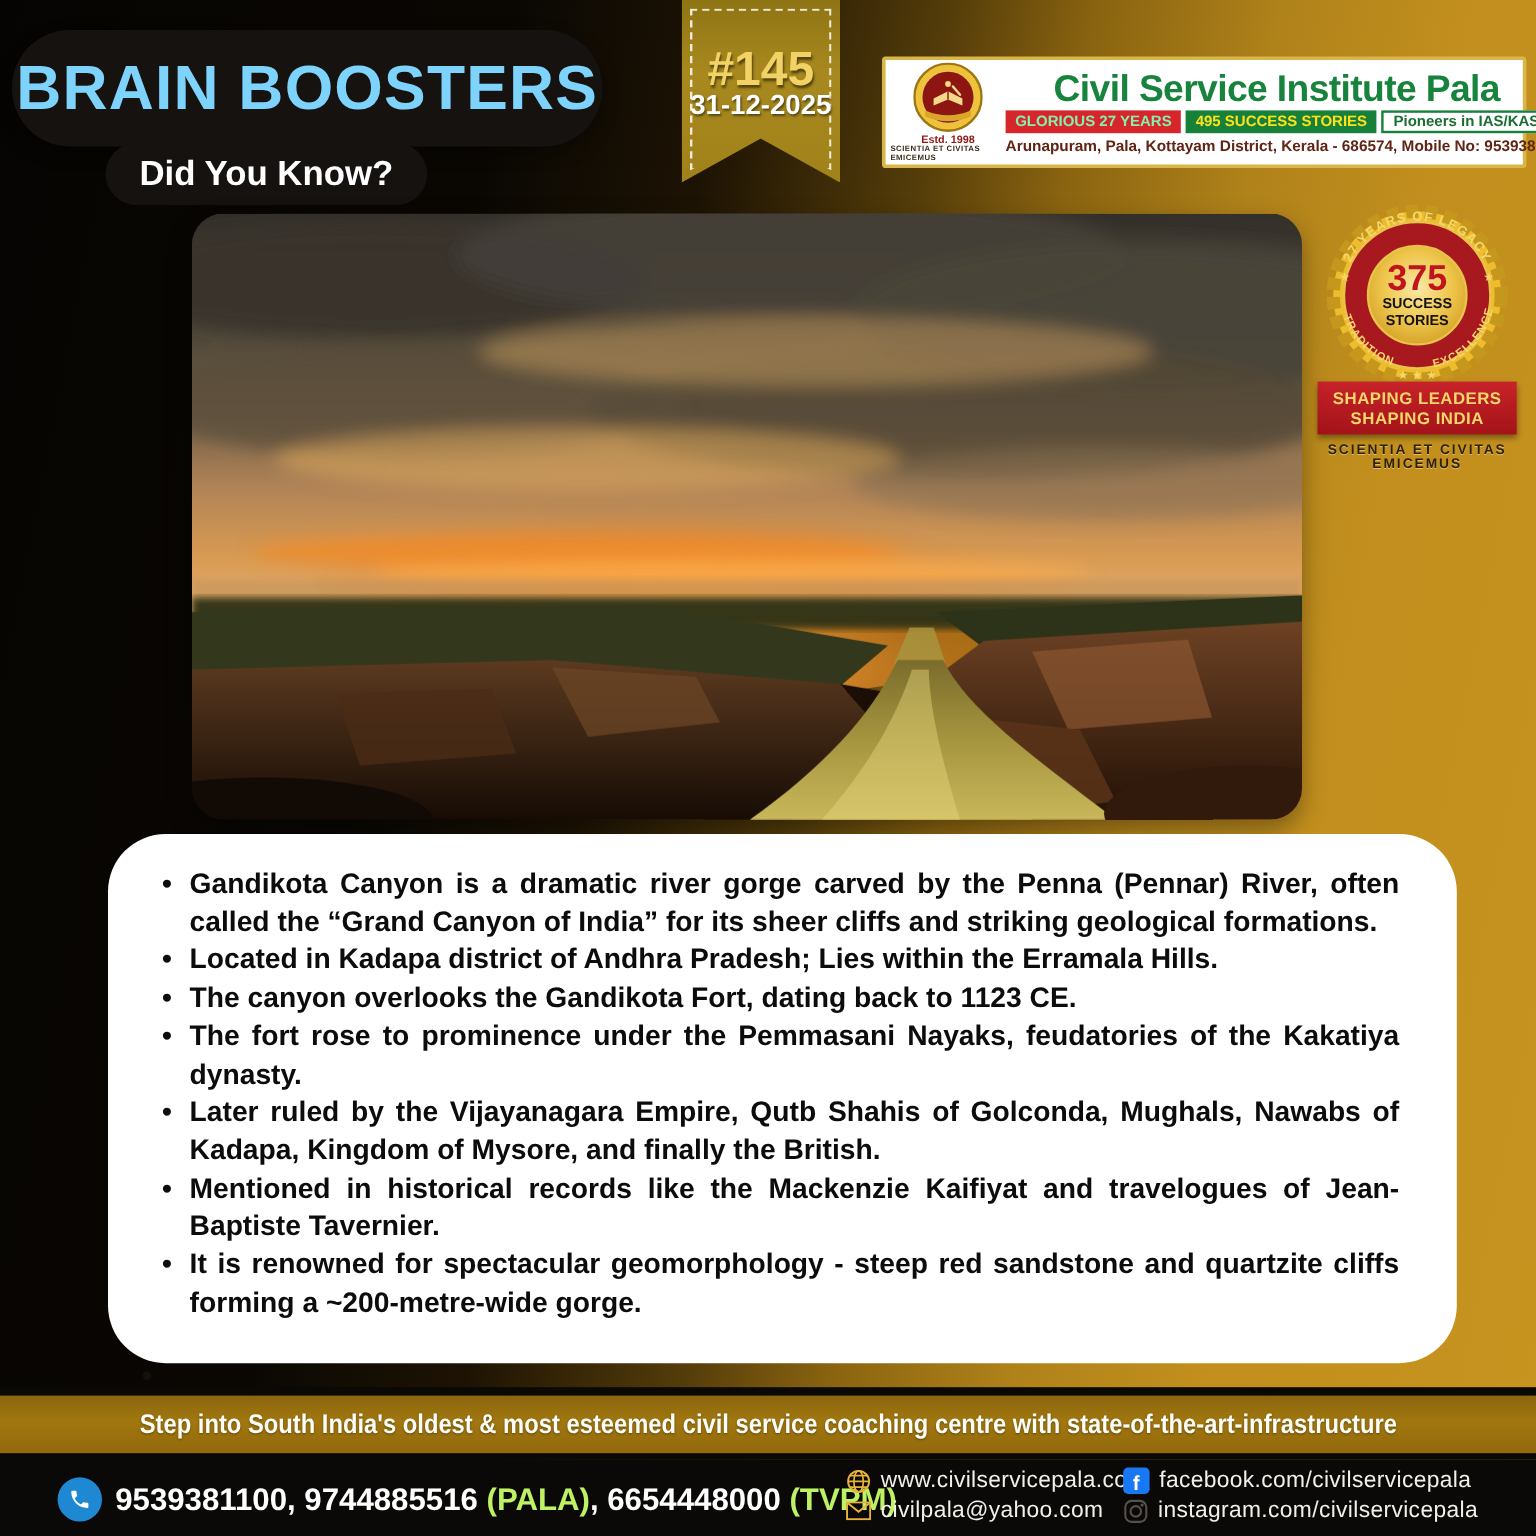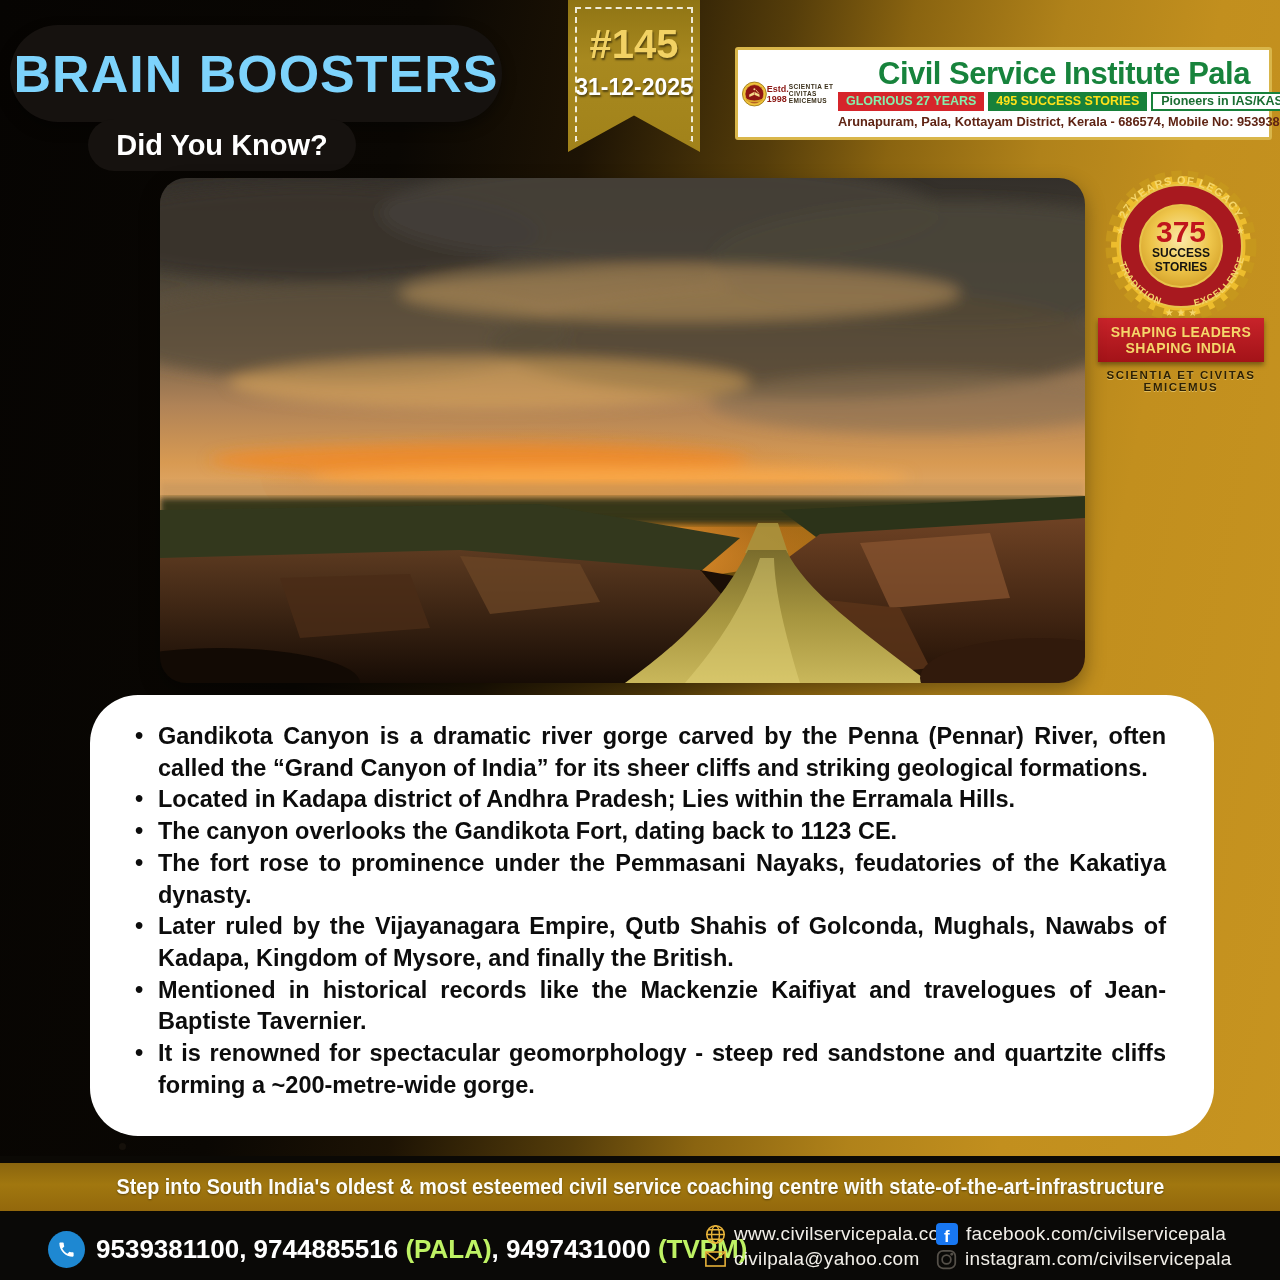--- a/index.html
+++ b/index.html
@@ -18,28 +18,28 @@
     background:#16120f; border-radius:26px; display:flex; align-items:center; justify-content:center; }
   .dyk-banner span { color:#fff; font-size:29px; font-weight:bold; }
   
   .ribbon { position:absolute; left:568px; top:0; width:132px; height:152px;
     background:linear-gradient(180deg,#8f7414,#a8891f 40%,#a1821a);
     clip-path:polygon(0 0,100% 0,100% 100%,50% 76%,0 100%);
     filter:drop-shadow(0 5px 6px rgba(0,0,0,.45)); }
   .ribbon::before { content:""; position:absolute; left:7px; top:7px; right:7px; bottom:10px;
     border:2px dashed rgba(255,255,250,.85);
     clip-path:polygon(0 0,100% 0,100% 100%,50% 76%,0 100%); }
-  .ribbon .num { position:absolute; top:22px; width:100%; text-align:center;
+  .ribbon .num { position:absolute; top:36px; width:100%; text-align:center;
     color:#f2d264; font-size:40px; font-weight:bold; text-shadow:1px 2px 2px rgba(0,0,0,.5); }
   .ribbon .date { position:absolute; top:74px; width:100%; text-align:center;
     color:#fff; font-size:23px; font-weight:bold; text-shadow:1px 2px 2px rgba(0,0,0,.5); }
   
   .inst { position:absolute; left:735px; top:47px; width:537px; height:93px;
     background:#fff; border:3px solid #d9b64a; border-radius:3px; display:flex; align-items:center; padding:2px 4px; }
-  .inst .logo { width:96px; flex:0 0 96px; display:flex; flex-direction:row; align-items:center; }
+  .inst .logo { width:96px; flex:0 0 96px; display:flex; flex-direction:column; align-items:center; }
   .inst .estd { font-size:9px; font-weight:bold; color:#8c1713; margin-top:1px; }
   .inst .motto { font-size:6.5px; font-weight:bold; color:#3a2f1a; letter-spacing:.4px; }
   .inst .mid { flex:1; display:flex; flex-direction:column; align-items:flex-start; }
   .inst .name { color:#17833c; font-size:31px; font-weight:bold; letter-spacing:-.5px; line-height:1;margin-left:40px; }
   .badges { display:flex; gap:4px; margin-top:3px; }
   .badge { font-size:12.5px; font-weight:bold; padding:3px 8px; line-height:1.1; white-space:nowrap; }
   .badge.red { background:#d6252b; color:#86efac; }
   .badge.green { background:#17813a; color:#ffe11a; }
   .badge.outline { background:#fff; border:2px solid #17813a; color:#1b6e33; padding:1px 8px; }
   .inst .addr { font-size:12.8px; font-weight:bold; color:#5f2414; margin-top:3px; white-space:nowrap; }
@@ -255,21 +255,21 @@
     </div>
   </div>
 
   <div class="footer">
     <div class="f-phones">
       <div class="phone-ic">
         <svg width="19" height="19" viewBox="0 0 24 24">
             <path d="M6.6 10.8c1.5 2.9 3.7 5.1 6.6 6.6l2.2-2.2c.3-.3.7-.4 1-.2 1.1.4 2.3.6 3.6.6.6 0 1 .4 1 1V20c0 .6-.4 1-1 1C10.6 21 3 13.4 3 4c0-.6.4-1 1-1h3.5c.6 0 1 .4 1 1 0 1.2.2 2.4.6 3.6.1.3 0 .7-.2 1l-2.3 2.2z" fill="#fff"></path>
           </svg>
       </div>
-      <div class="txt"><span>9539381100, 9744885516 </span><span class="gold">(PALA)</span><span>, 9497431000 </span><span class="gold">(TVPM)</span></div>
+      <div class="txt"><span>9539381100, 9744885516 </span><span class="gold">(PALA)</span><span>, 6654448000 </span><span class="gold">(TVPM)</span></div>
     </div>
     <div class="f-col web-col">
       <div class="f-row">
         <svg width="21" height="21" viewBox="0 0 24 24">
           <circle cx="12" cy="12" r="10" fill="none" stroke="#e8b33a" stroke-width="1.8"></circle>
           <ellipse cx="12" cy="12" rx="4.5" ry="10" fill="none" stroke="#e8b33a" stroke-width="1.6"></ellipse>
           <path d="M2 12h20 M3.5 6.5h17 M3.5 17.5h17" stroke="#e8b33a" stroke-width="1.6" fill="none"></path>
         </svg>
         <span>www.civilservicepala.com</span>
       </div>

